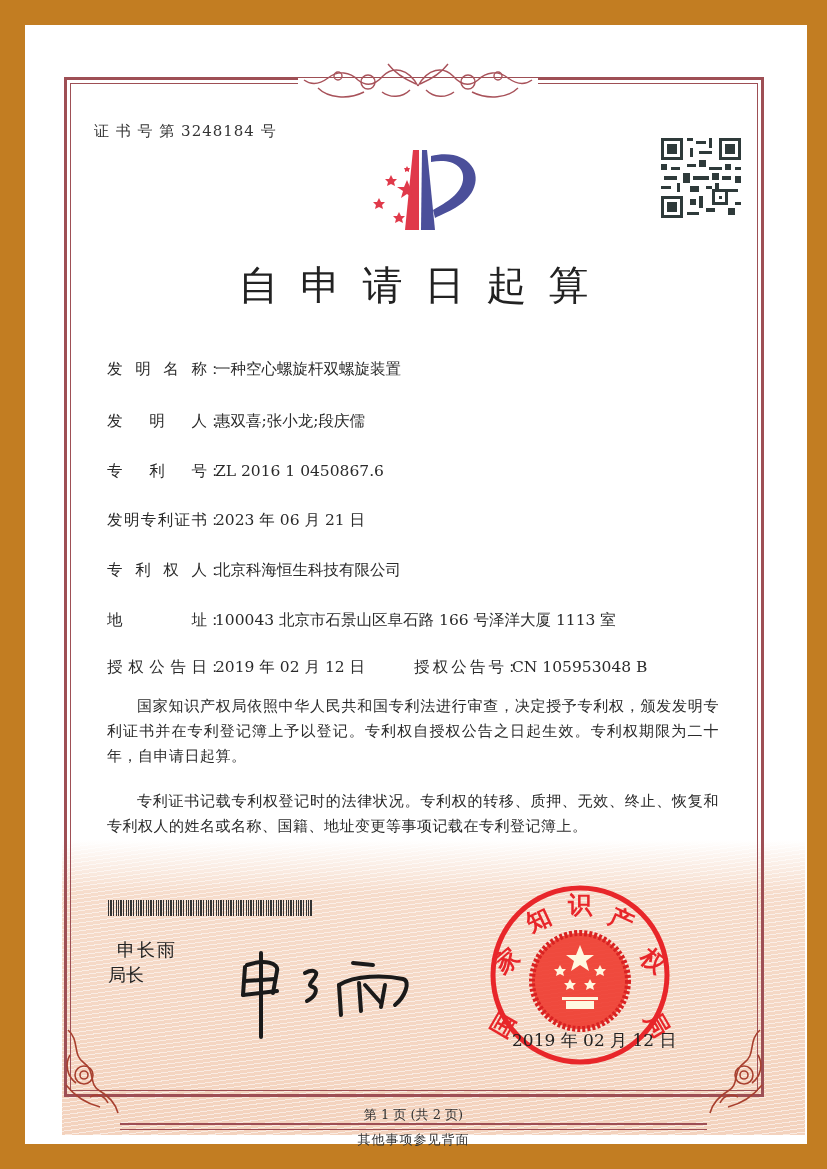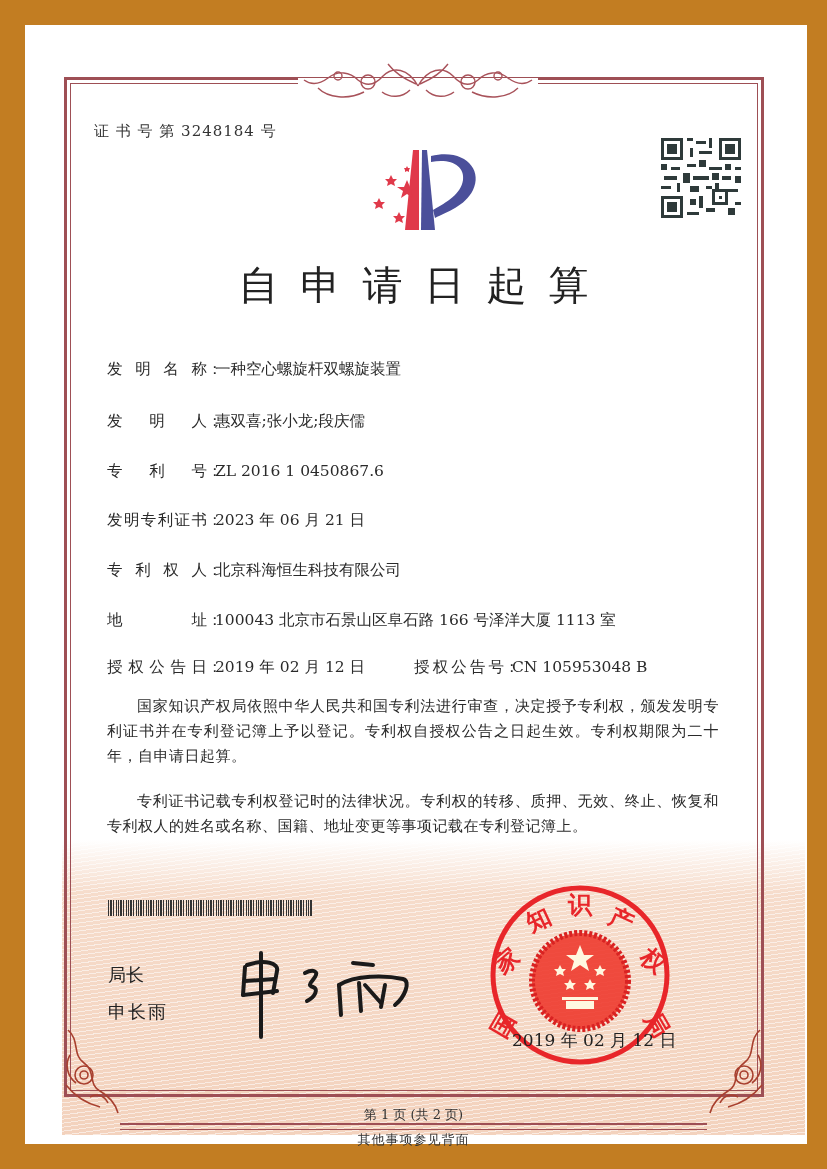--- a/index.html
+++ b/index.html
@@ -92,21 +92,21 @@
       background: repeating-linear-gradient(90deg,
         #333 0 1px, transparent 1px 2px, #333 2px 4px, transparent 4px 5px,
         #333 5px 6px, transparent 6px 8px, #333 8px 9px, transparent 9px 10px);
     }
     .director-title, .director-name {
       position: absolute; left: 108px;
       font-family: "DejaVu Sans", "Liberation Sans", sans-serif;
       font-size: 18px; color: #222;
     }
     .director-title { top: 963px; }
-    .director-name { top: 1000px; letter-spacing: 2px; }
+    .director-name { top: 938px; letter-spacing: 2px; margin-left: 9px; }
     .signature { position: absolute; left: 235px; top: 945px; width: 180px; height: 95px; }
 
     .seal { position: absolute; left: 488px; top: 883px; width: 184px; height: 184px; }
     .seal-date {
       position: absolute; left: 512px; top: 1029px;
       font-size: 17px; color: #222; letter-spacing: 0px;
     }
     .page-info {
       position: absolute; left: 0; right: 0; top: 1106px;
       text-align: center; font-size: 13px; color: #333;

